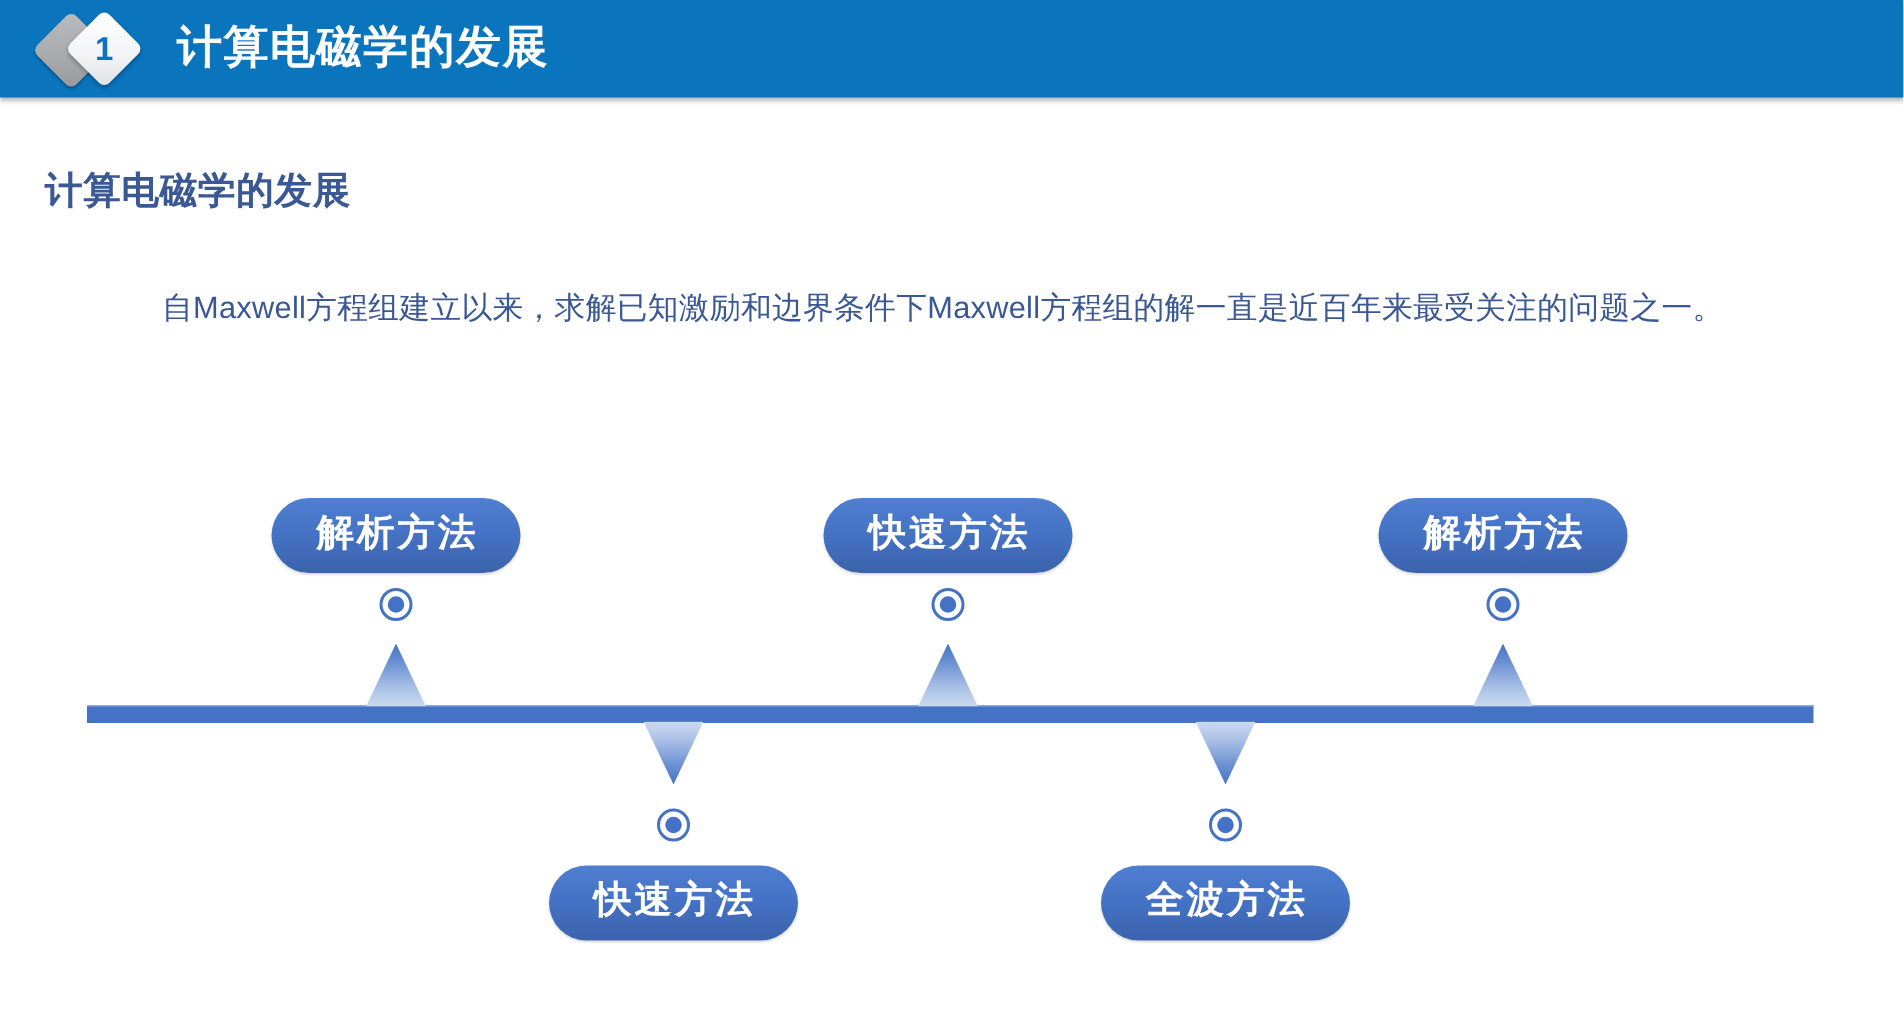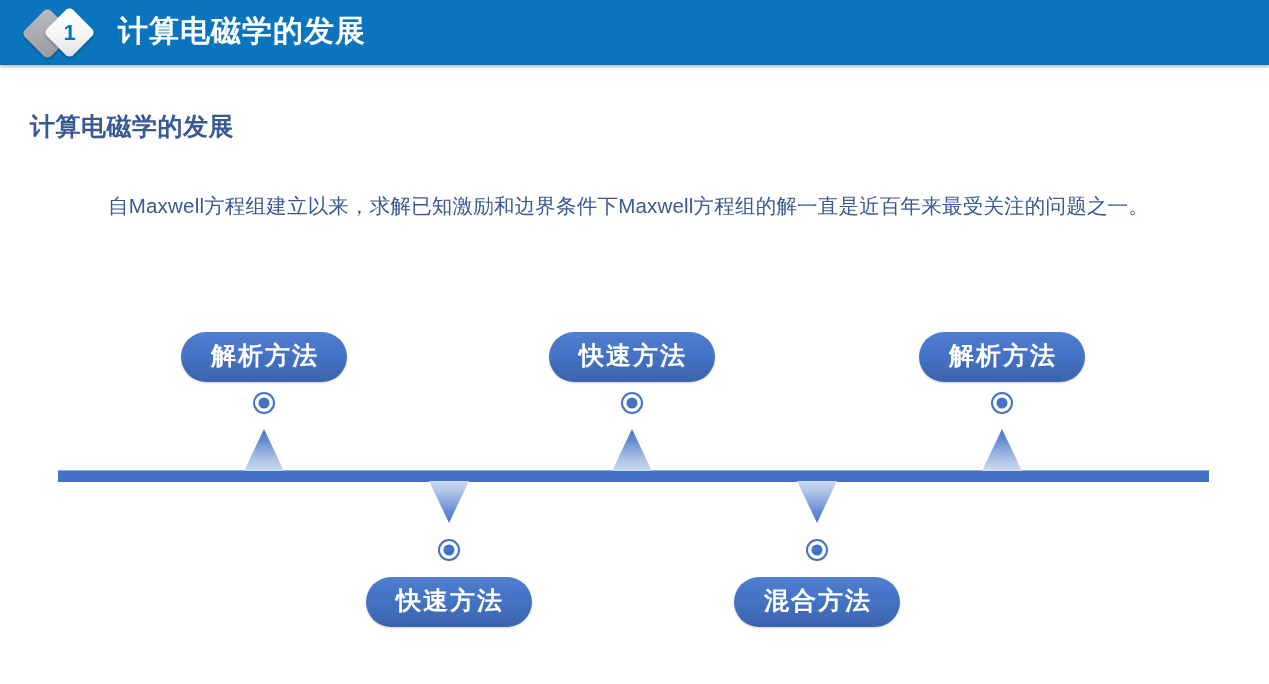--- a/index.html
+++ b/index.html
@@ -212,21 +212,21 @@
 
   <div class="node">
     <div class="pill" style="left:632px; top:332px;">快速方法</div>
     <div class="marker" style="left:632px; top:392px;"></div>
     <div class="spike-up" style="left:632px; top:429px;"></div>
   </div>
 
   <div class="node">
     <div class="spike-down" style="left:817px; top:481px;"></div>
     <div class="marker" style="left:817px; top:539px;"></div>
-    <div class="pill" style="left:817px; top:577px;">混合方法</div>
+    <div class="pill" style="left:817px; top:577px;">全波方法</div>
   </div>
 
   <div class="node">
     <div class="pill" style="left:1002px; top:332px;">解析方法</div>
     <div class="marker" style="left:1002px; top:392px;"></div>
     <div class="spike-up" style="left:1002px; top:429px;"></div>
   </div>
 
 </div>
 

